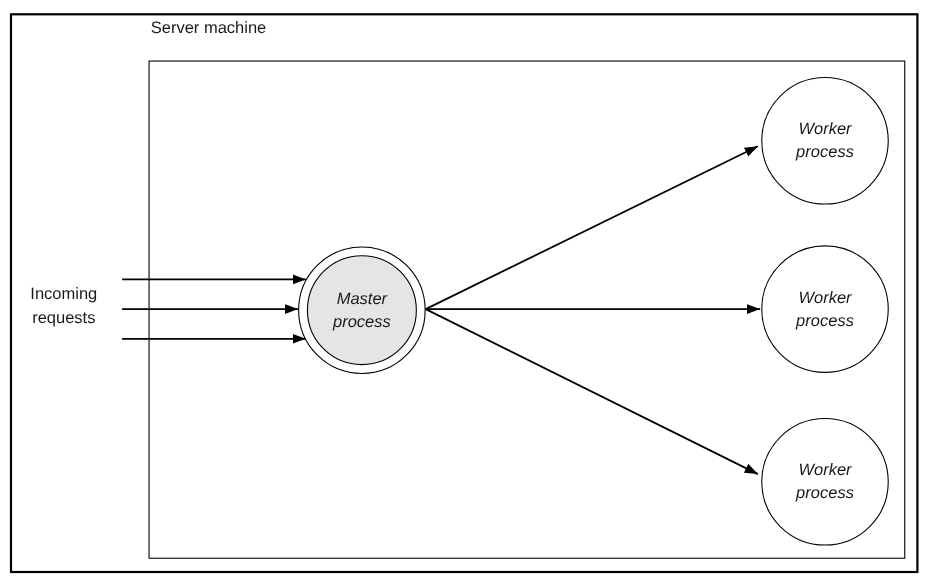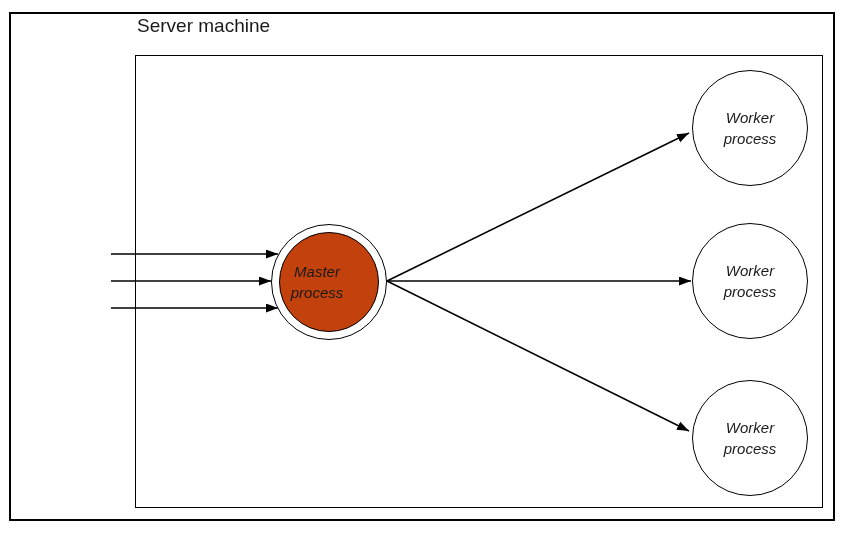--- a/index.html
+++ b/index.html
@@ -22,21 +22,21 @@
     top: 12px;
     width: 826px;
     height: 509px;
     border: 2px solid #000000;
     box-sizing: border-box;
   }
   .server-label {
     position: absolute;
     left: 137px;
     top: 17px;
-    font-size: 19px;
+    font-size: 15px;
     line-height: 18px;
     white-space: nowrap;
     text-align: center;
   }
   .inner-box {
     position: absolute;
     left: 135px;
     top: 55px;
     width: 688px;
     height: 453px;
@@ -84,21 +84,22 @@
   }
   .master-inner {
     position: relative;
     width: 100px;
     height: 100px;
     border: 1.5px solid #000000;
     border-radius: 50%;
     box-sizing: border-box;
     display: flex;
     align-items: center;
-    background: #c2410c;
+    justify-content: center;
+    background: #e5e5e5;
   }
   .worker {
     left: 692px;
     width: 116px;
     height: 116px;
   }
   .worker-1 { top: 70px; }
   .worker-2 { top: 223px; }
   .worker-3 { top: 380px; }
 </style>
@@ -121,20 +122,21 @@
 
     <line x1="111" y1="254" x2="278" y2="254" stroke="#000000" stroke-width="1.6" marker-end="url(#arrowhead)"></line>
     <line x1="111" y1="281" x2="271" y2="281" stroke="#000000" stroke-width="1.6" marker-end="url(#arrowhead)"></line>
     <line x1="111" y1="308" x2="278" y2="308" stroke="#000000" stroke-width="1.6" marker-end="url(#arrowhead)"></line>
 
     <line x1="387" y1="281" x2="689" y2="133" stroke="#000000" stroke-width="1.6" marker-end="url(#arrowhead)"></line>
     <line x1="387" y1="281" x2="691" y2="281" stroke="#000000" stroke-width="1.6" marker-end="url(#arrowhead)"></line>
     <line x1="387" y1="281" x2="689" y2="431" stroke="#000000" stroke-width="1.6" marker-end="url(#arrowhead)"></line>
   </svg>
 
+  <div class="incoming-label">Incoming requests</div>
 
   <div class="node master-outer">
     <div class="master-inner">
       <div class="node-label">Master process</div>
     </div>
   </div>
 
   <div class="node worker worker-1">
     <div class="node-label">Worker process</div>
   </div>

